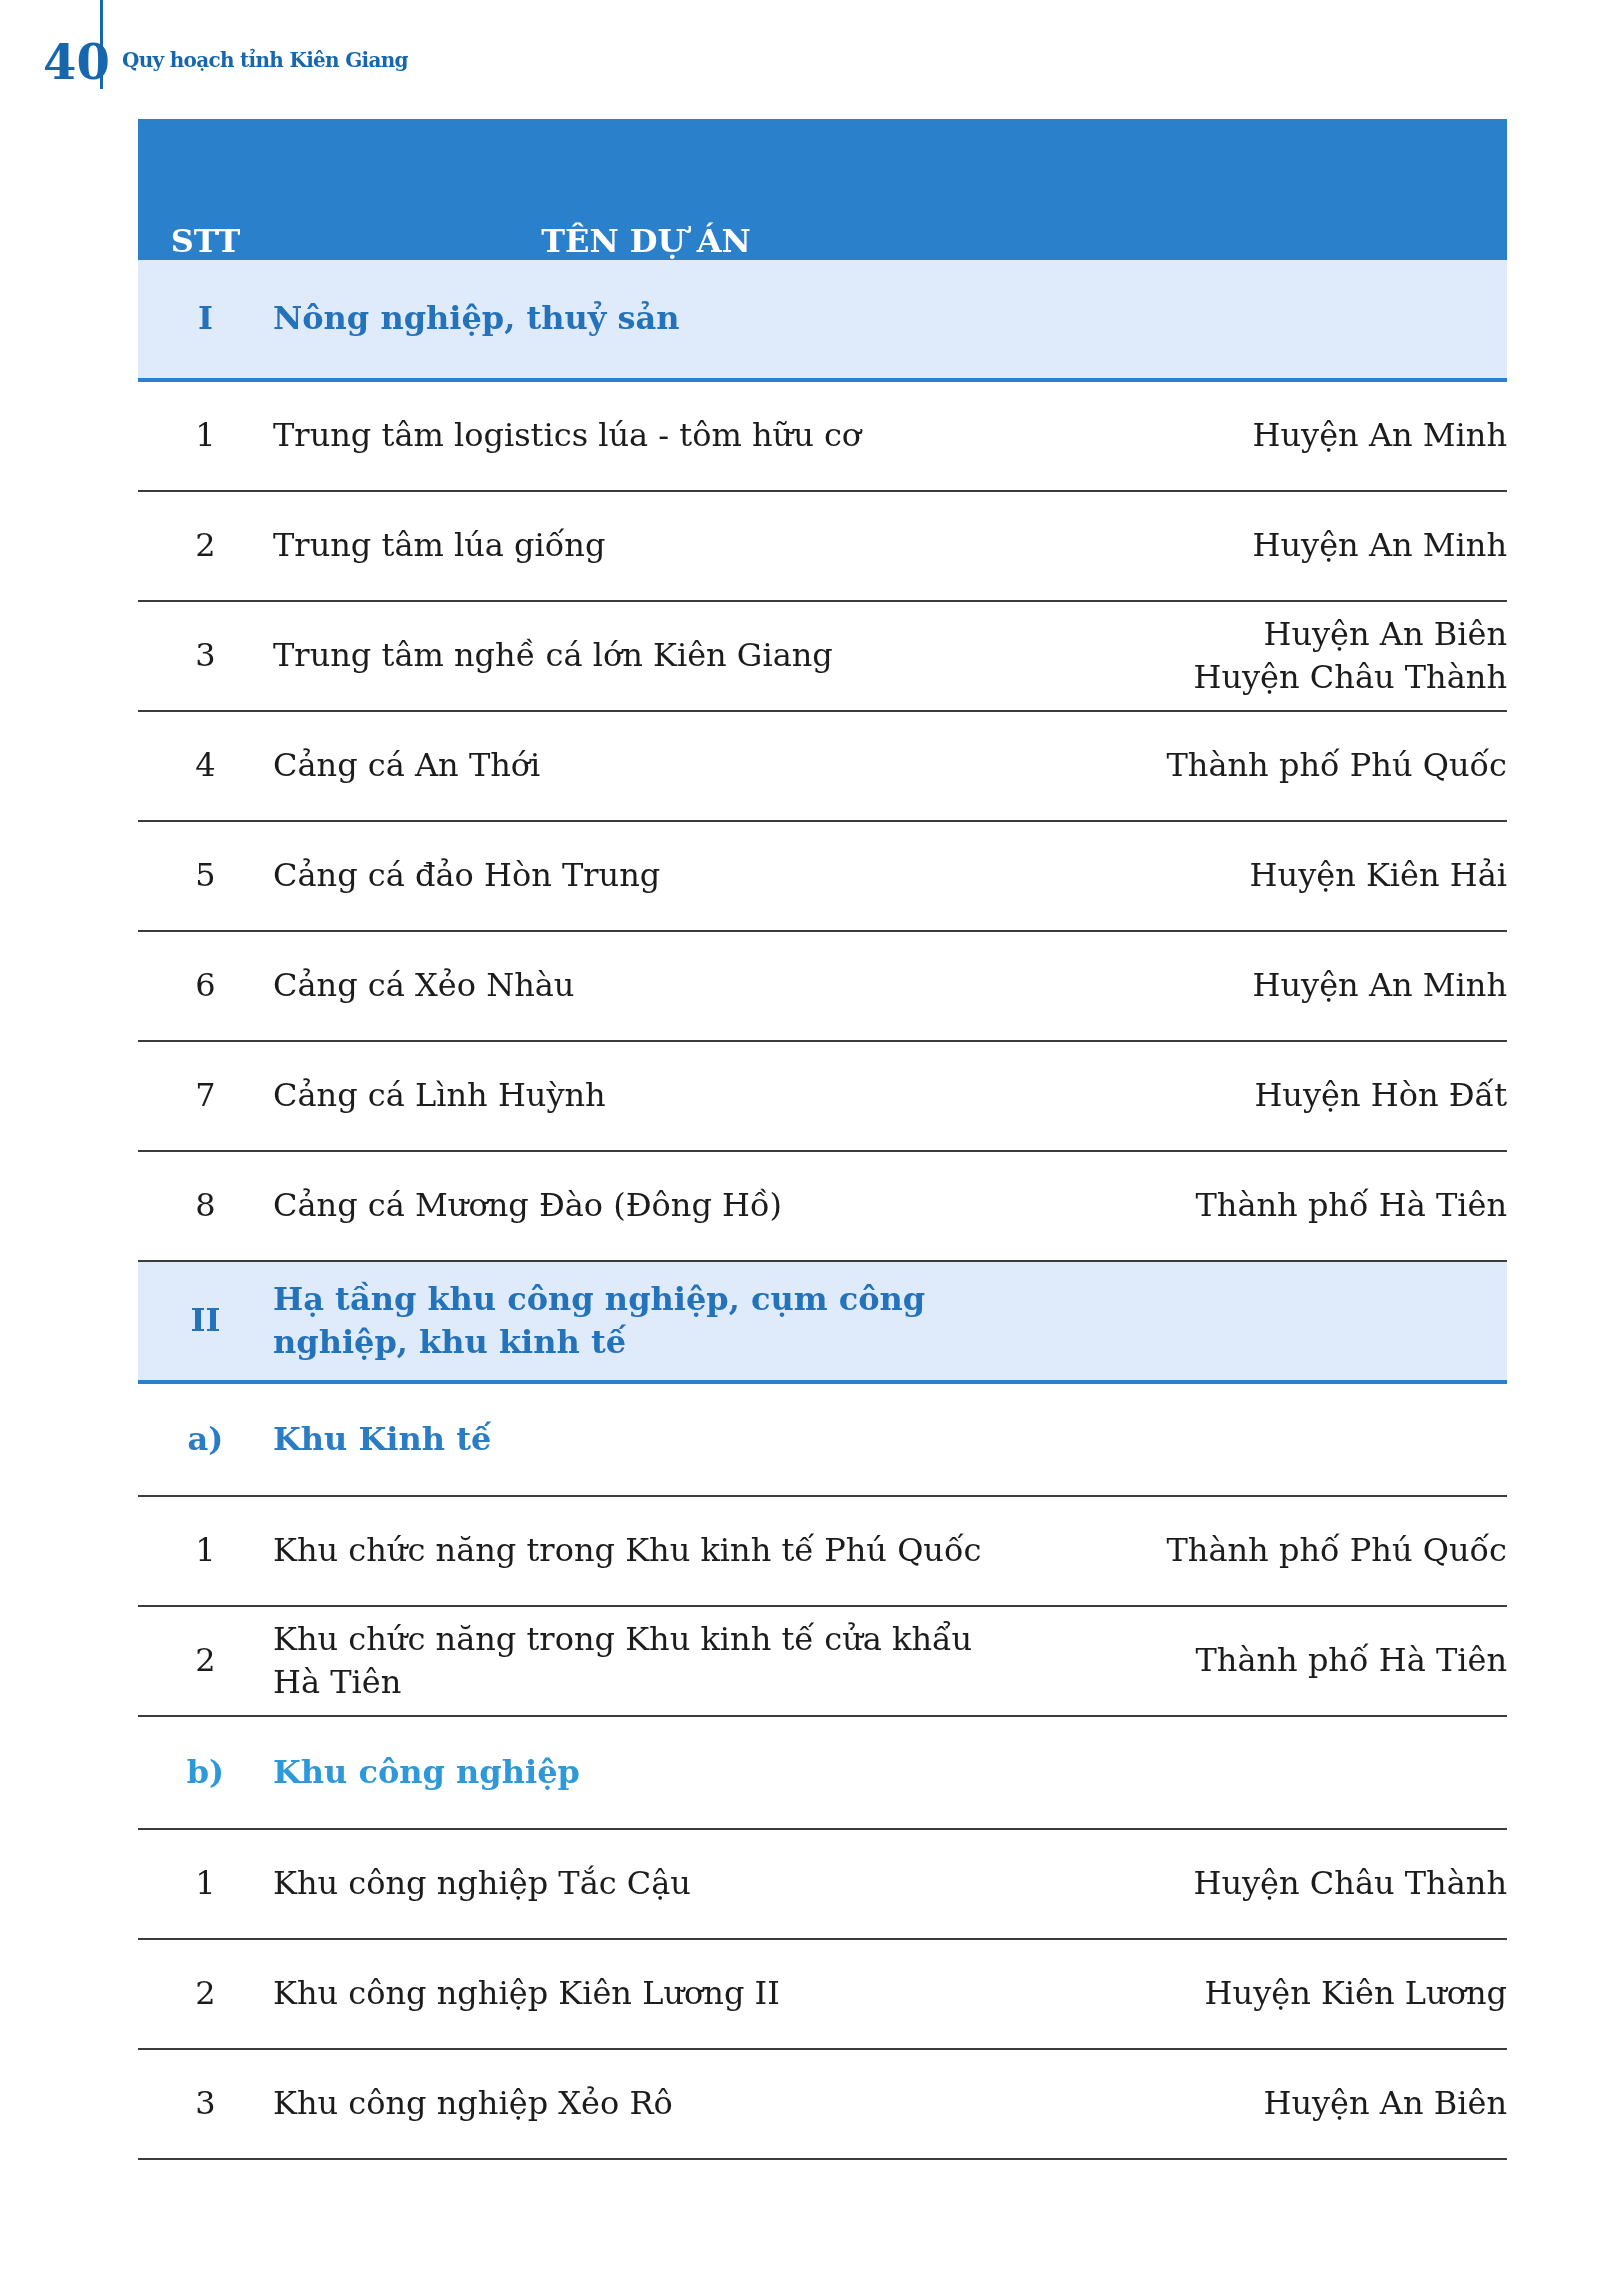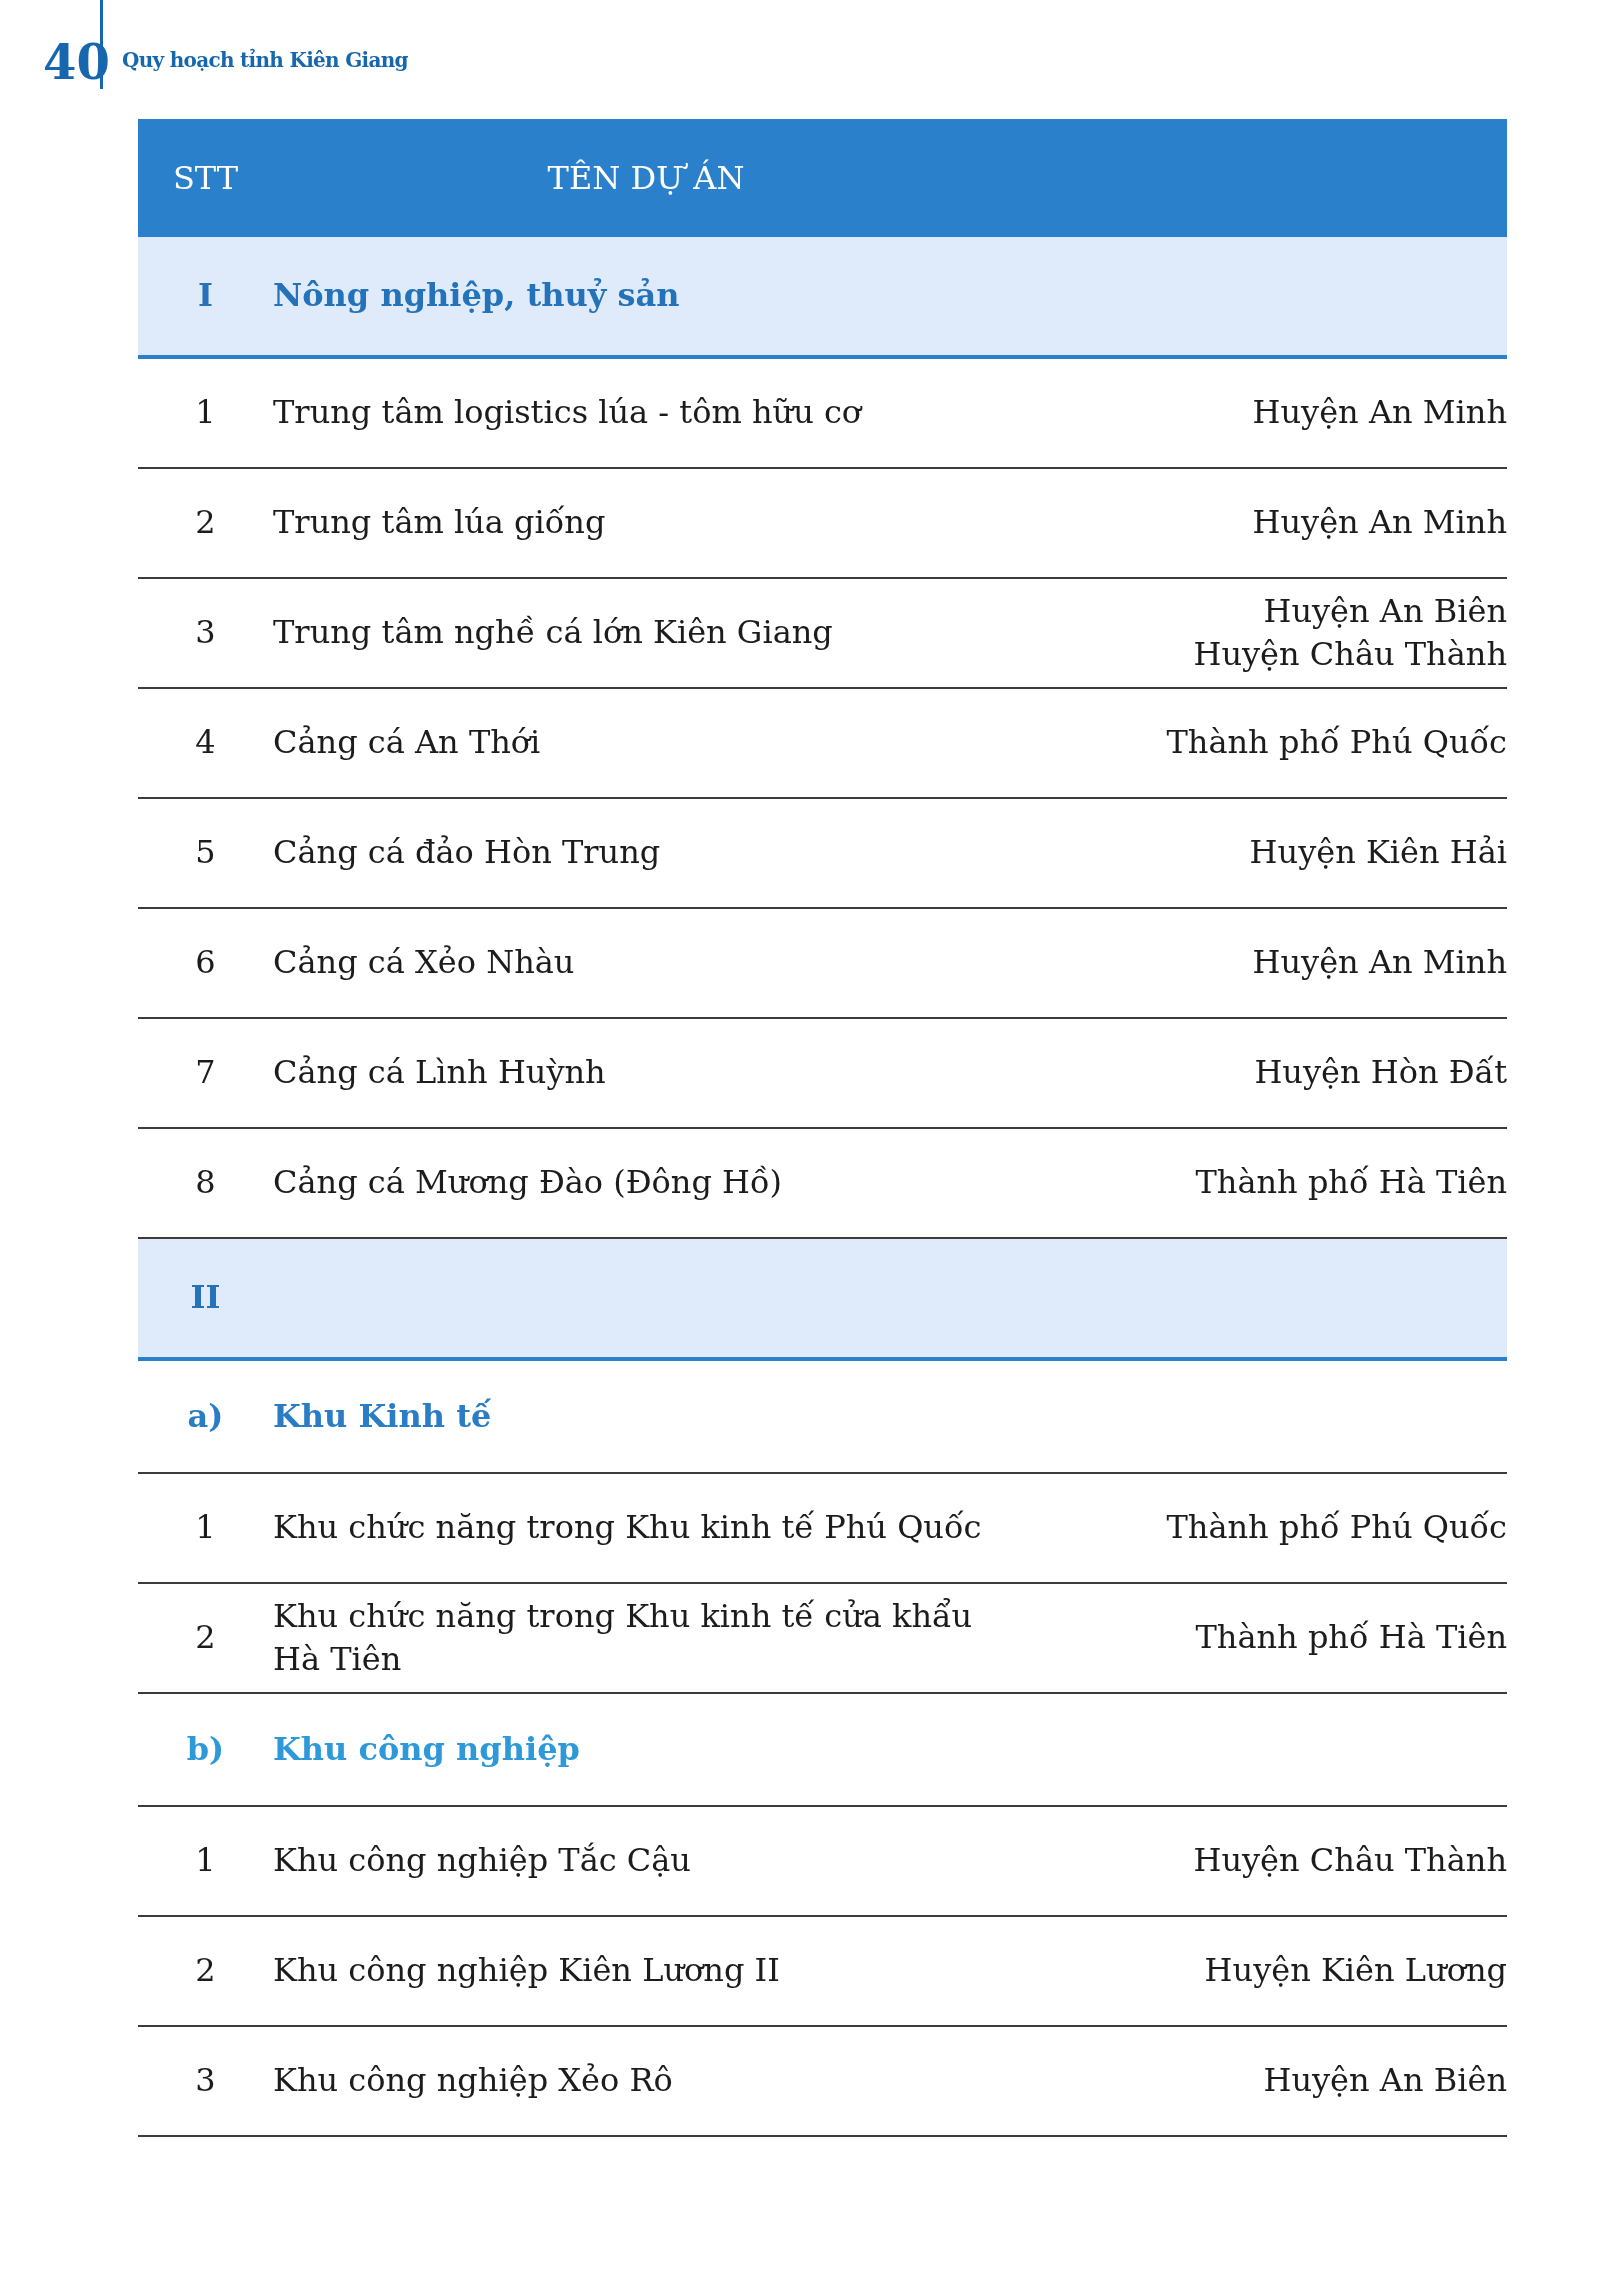--- a/index.html
+++ b/index.html
@@ -48,25 +48,25 @@
     letter-spacing:-0.7px;
   }
   
   .table{
     position:absolute;
     left:138px; top:119px;
     width:1369px;
   }
   .thead{
     display:flex;
-    align-items:center;
+    align-items:flex-end;
     background:var(--header-bar);
     color:var(--header-text);
-    height:118px;
-    font-weight:normal;
+    height:141px;
+    font-weight:bold;
     font-size:32px;
   }
   .c-stt{width:135px;text-align:center;}
   .c-name{width:746px;text-align:center;}
   .c-loc{flex:1;text-align:center;}
   .row{
     display:flex;
     align-items:center;
     min-height:110px;
     border-bottom:2.1px solid var(--separator);
@@ -154,20 +154,21 @@
           <div class="cell name">Cảng cá Lình Huỳnh</div>
           <div class="cell loc">Huyện Hòn Đất</div>
         </div>
         <div class="row item">
           <div class="cell stt">8</div>
           <div class="cell name">Cảng cá Mương Đào (Đông Hồ)</div>
           <div class="cell loc">Thành phố Hà Tiên</div>
         </div>
         <div class="row section">
           <div class="cell stt">II</div>
+          <div class="cell name">Hạ tầng khu công nghiệp, cụm công nghiệp, khu kinh tế</div>
           <div class="cell loc"></div>
         </div>
         <div class="row sub">
           <div class="cell stt">a)</div>
           <div class="cell name">Khu Kinh tế</div>
           <div class="cell loc"></div>
         </div>
         <div class="row item">
           <div class="cell stt">1</div>
           <div class="cell name">Khu chức năng trong Khu kinh tế Phú Quốc</div>

